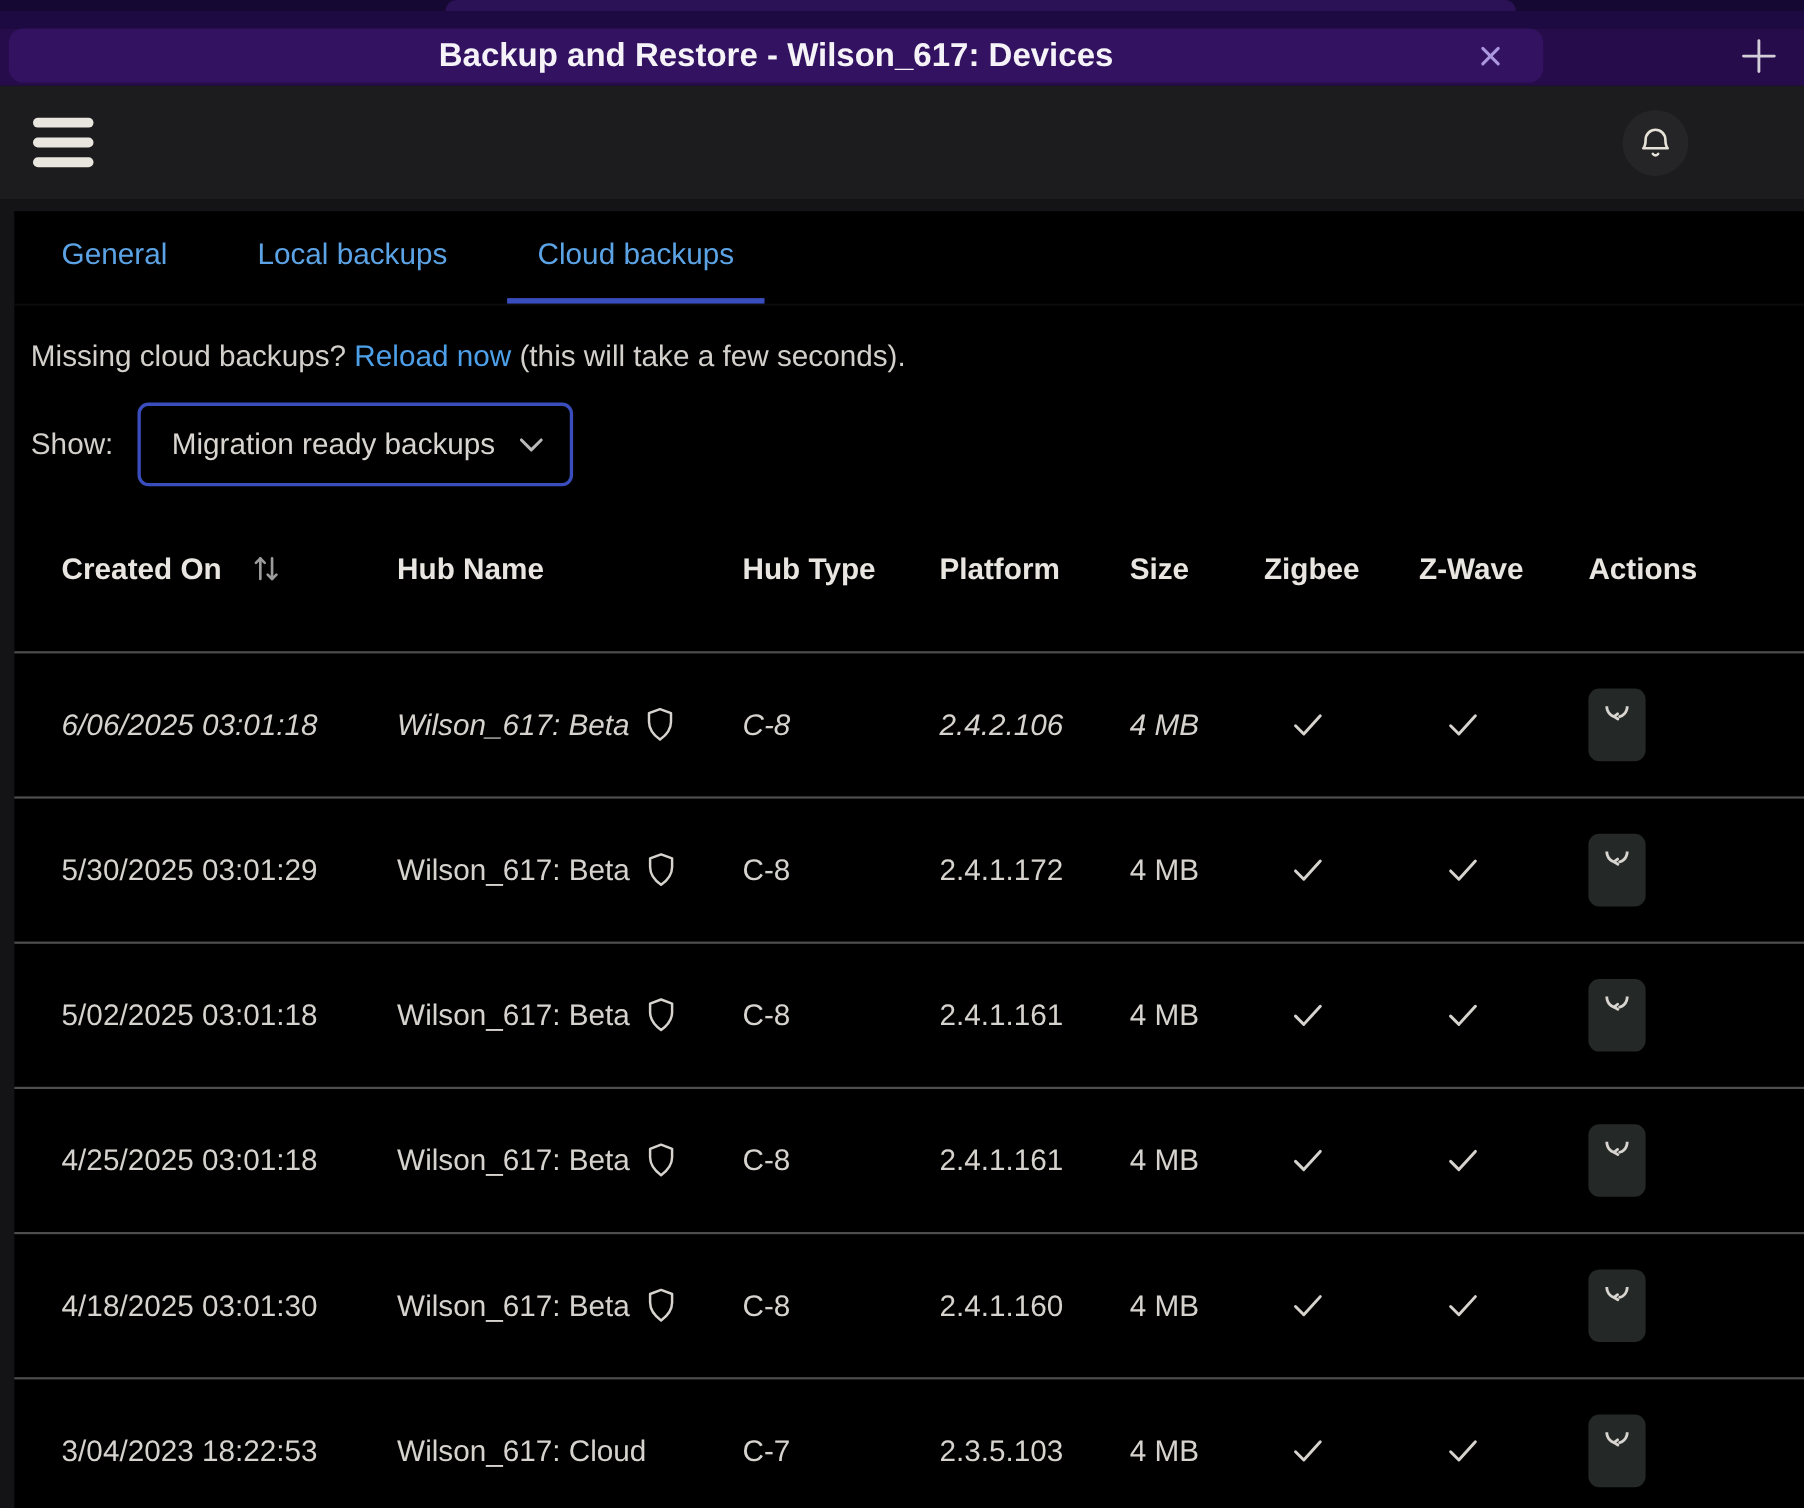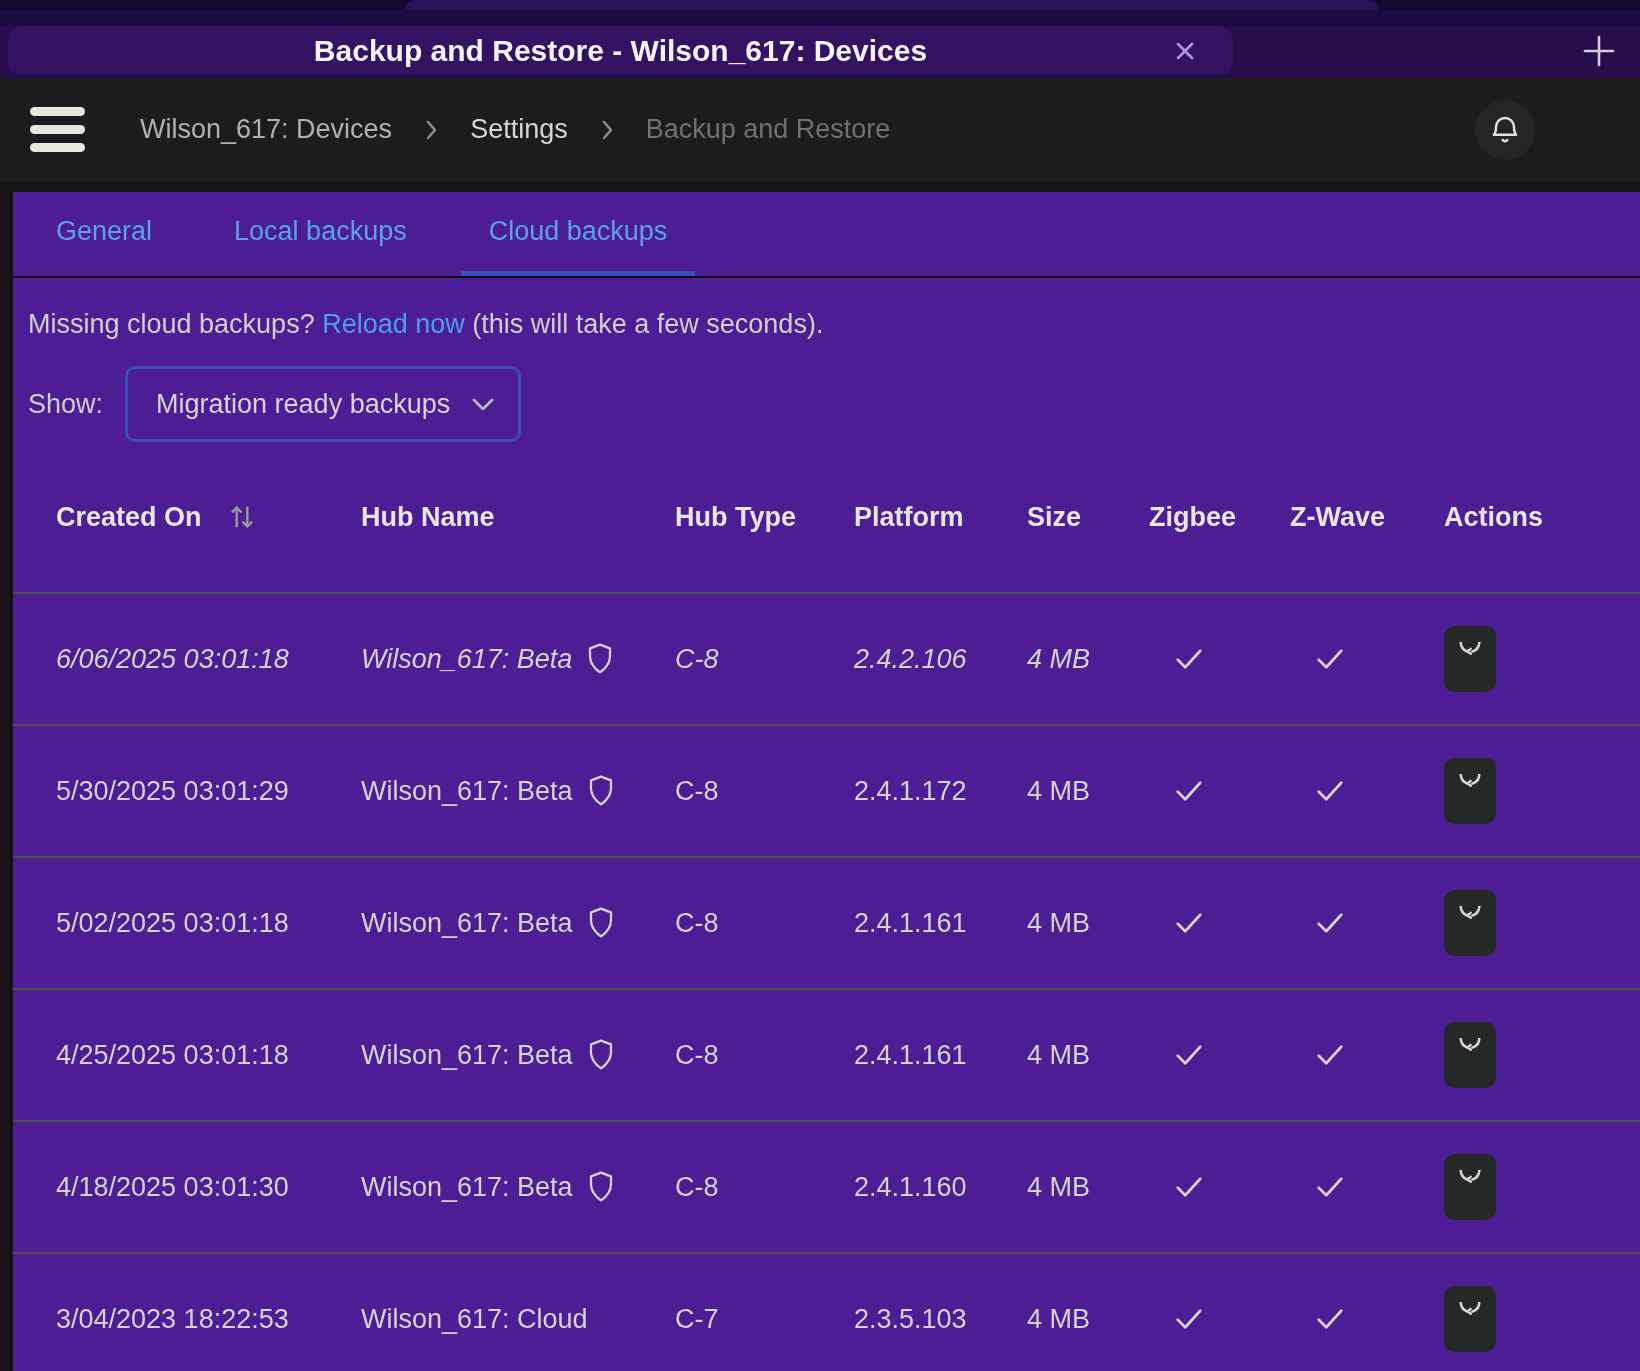--- a/index.html
+++ b/index.html
@@ -6,21 +6,21 @@
   html,body { width:1640px; height:1371px; overflow:hidden; background:#141416;
     font-family:"Liberation Sans","DejaVu Sans",sans-serif; }
 
   
   .titlebar { position:relative; width:100%; height:78px; }
   .strip-top { position:relative; height:10px; background:#150832; }
   .strip-top .strip-light { position:absolute; left:405px; top:0; width:973px; height:10px;
     background:#2b1156; border-radius:12px 12px 0 0; }
   .strip-mid { height:16px; background:#1e0a42; }
   .tabrow { position:relative; height:52px; background:#270c4b; }
-  .window-tab { position:absolute; left:8px; top:0; width:1225px; height:49px;
+  .window-tab { position:absolute; left:8px; top:0; width:1395px; height:49px;
     background:#321261; border-radius:13px; display:flex; align-items:center; }
   .window-title { flex:1; text-align:center; color:#f5f3f8; font-size:30px; font-weight:bold;
     padding-left:96px; white-space:nowrap; overflow:hidden; }
   .close-btn { width:96px; height:100%; display:flex; align-items:center; justify-content:center;
     background:none; border:none; cursor:pointer; }
   .newtab-btn { position:absolute; right:21px; top:5px; width:40px; height:40px;
     background:none; border:none; display:flex; align-items:center; justify-content:center; cursor:pointer; }
 
   
   .appbar { position:relative; height:103px; background:#1c1c1e; display:flex; align-items:center; }
@@ -31,21 +31,21 @@
   .crumb-1 { color:#b4b1ad; }
   .crumb-2 { color:#d8d5d0; }
   .crumb-3 { color:#74716d; }
   .bell-btn { position:absolute; right:105px; top:50%; transform:translateY(-50%);
     width:60px; height:60px; border-radius:50%; background:#252527; border:none;
     display:flex; align-items:center; justify-content:center; cursor:pointer; }
 
   .gap-band { height:11px; background:#141416; }
 
   
-  .card { margin-left:13px; width:1627px; height:1179px; background:#4c1d95; }
+  .card { margin-left:13px; width:1627px; height:1179px; background:#000000; }
 
   
   .tabs { height:86px; display:flex; align-items:stretch; padding-left:15px;
     border-bottom:2px solid #0b0b0d; }
   .tab { display:flex; align-items:center; padding:0 28px; background:none; border:none;
     font-size:27px; color:#5ba3e4; cursor:pointer; border-bottom:5px solid transparent; }
   .tab + .tab { margin-left:26px; }
   .tab.active { border-bottom-color:#3a4dbd; }
 
   
@@ -106,35 +106,20 @@
     </button>
   </div>
 </div>
 
 <div class="appbar">
   <button class="hamburger" aria-label="menu">
     <span></span>
     <span></span>
     <span></span>
   </button>
-  <div class="crumbs">
-    <span class="crumb-1">Wilson_617: Devices</span>
-    <span>
-      <svg width="26" height="26" viewBox="0 0 26 26" fill="none" stroke="#8f8f8f" stroke-width="2.4" stroke-linecap="round" stroke-linejoin="round">
-          <polyline points="10 5 17 13 10 21"></polyline>
-        </svg>
-    </span>
-    <span class="crumb-2">Settings</span>
-    <span>
-      <svg width="26" height="26" viewBox="0 0 26 26" fill="none" stroke="#8f8f8f" stroke-width="2.4" stroke-linecap="round" stroke-linejoin="round">
-          <polyline points="10 5 17 13 10 21"></polyline>
-        </svg>
-    </span>
-    <span class="crumb-3">Backup and Restore</span>
-  </div>
   <button class="bell-btn">
     <span>
       <svg width="36" height="36" viewBox="0 0 24 24" fill="none" stroke="#e6e2d7" stroke-width="1.6" stroke-linecap="round" stroke-linejoin="round">
         <path d="M18 10a6 6 0 1 0-12 0c0 3.6-1.4 5.2-1.4 5.2h14.8S18 13.6 18 10z"></path>
         <path d="M10.4 18.6a1.9 1.9 0 0 0 3.2 0"></path>
       </svg>
     </span>
   </button>
 </div>
 

